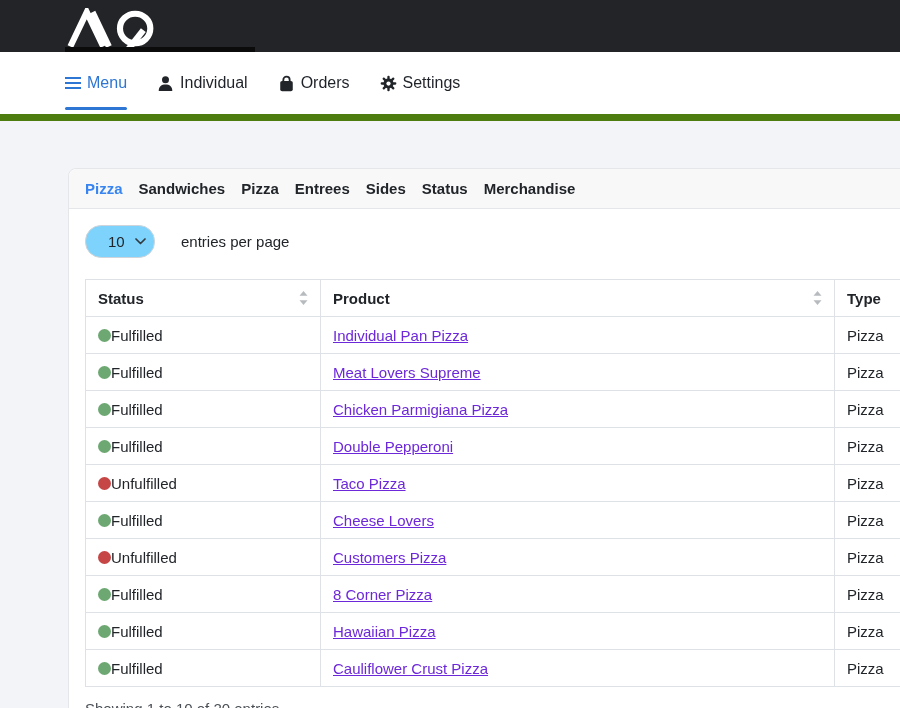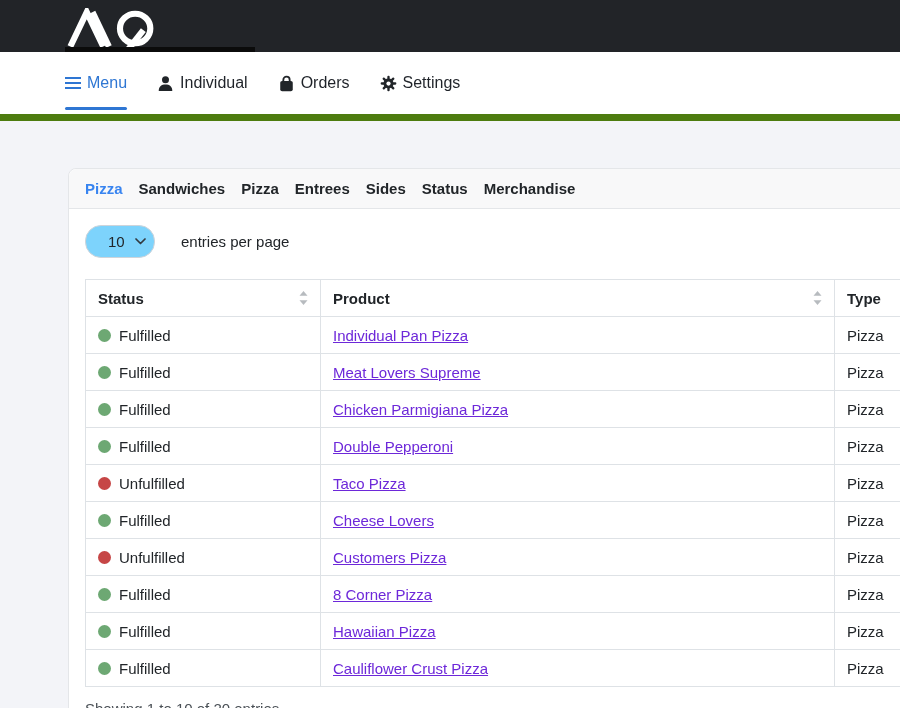--- a/index.html
+++ b/index.html
@@ -41,21 +41,21 @@
     padding:0 24px 0 22px; color:#212529; font-family:inherit; }
   .select-chevron { position:absolute; right:9px; top:13px; pointer-events:none; }
   .entries-label { font-size:15px; color:#212529;margin-left:12px; }
 
   table.menu-table { border-collapse:collapse; table-layout:fixed; min-width:980px; background:#fff; }
   .menu-table th, .menu-table td { border:1px solid #dee2e6; font-size:15px;
     padding:0 12px; height:37px; text-align:left; vertical-align:middle; white-space:nowrap; }
   .menu-table th { font-weight:bold; height:37px; }
   .th-inner { display:flex; align-items:center; justify-content:space-between; }
   .col-status { width:235px; } .col-product { width:514px;margin-left:28px; } .col-type { width:231px; }
-  .status-cell { display:flex; align-items:center; gap:8px; }
+  .status-cell { display:flex; align-items:center; }
   .dot { width:13px; height:13px; border-radius:50%; display:inline-block; flex:0 0 13px; }
   .dot.green { background:#6da873; }
   .dot.red   { background:#c64646; }
   a.product-link { color:#6d28d9; text-decoration:underline; cursor:pointer; }
 
   .table-summary { margin-top:13px; font-size:15px; color:#4a5056; }
 </style>
 </head>
 <body>
 

